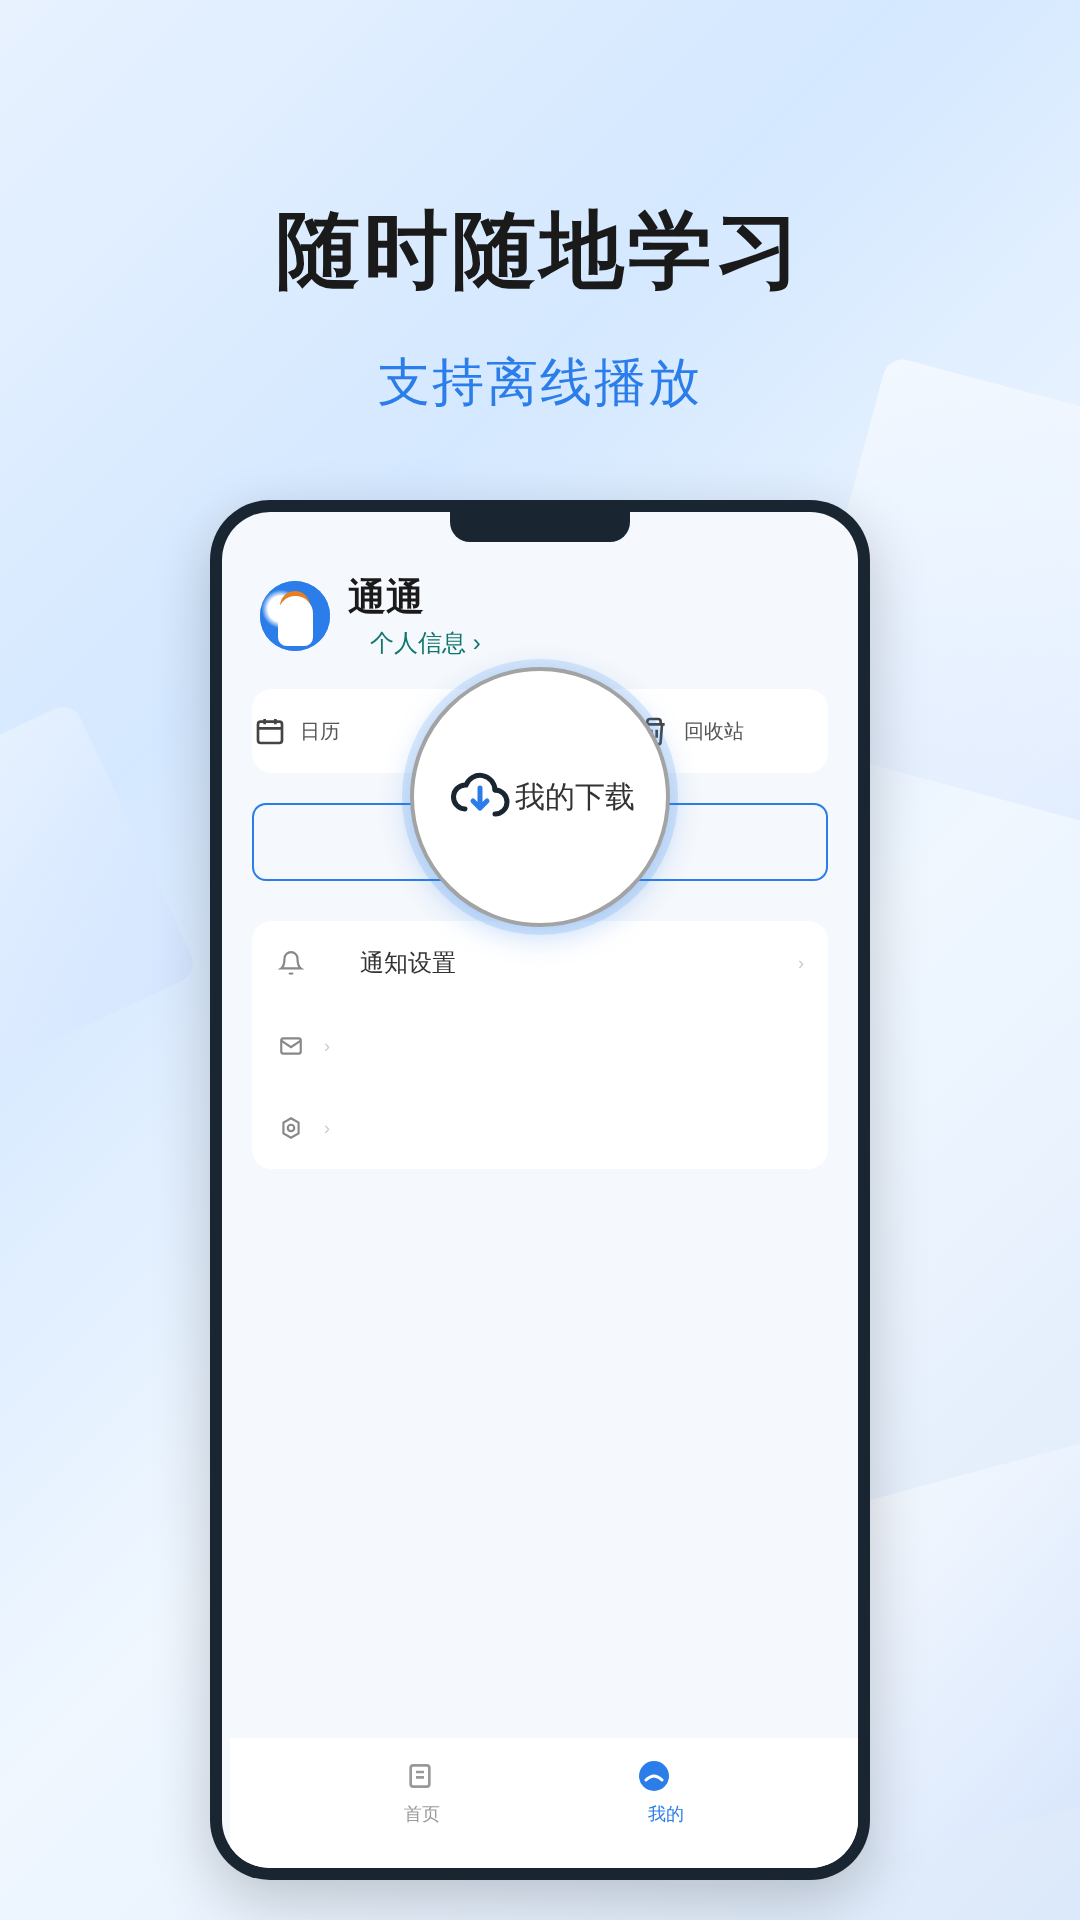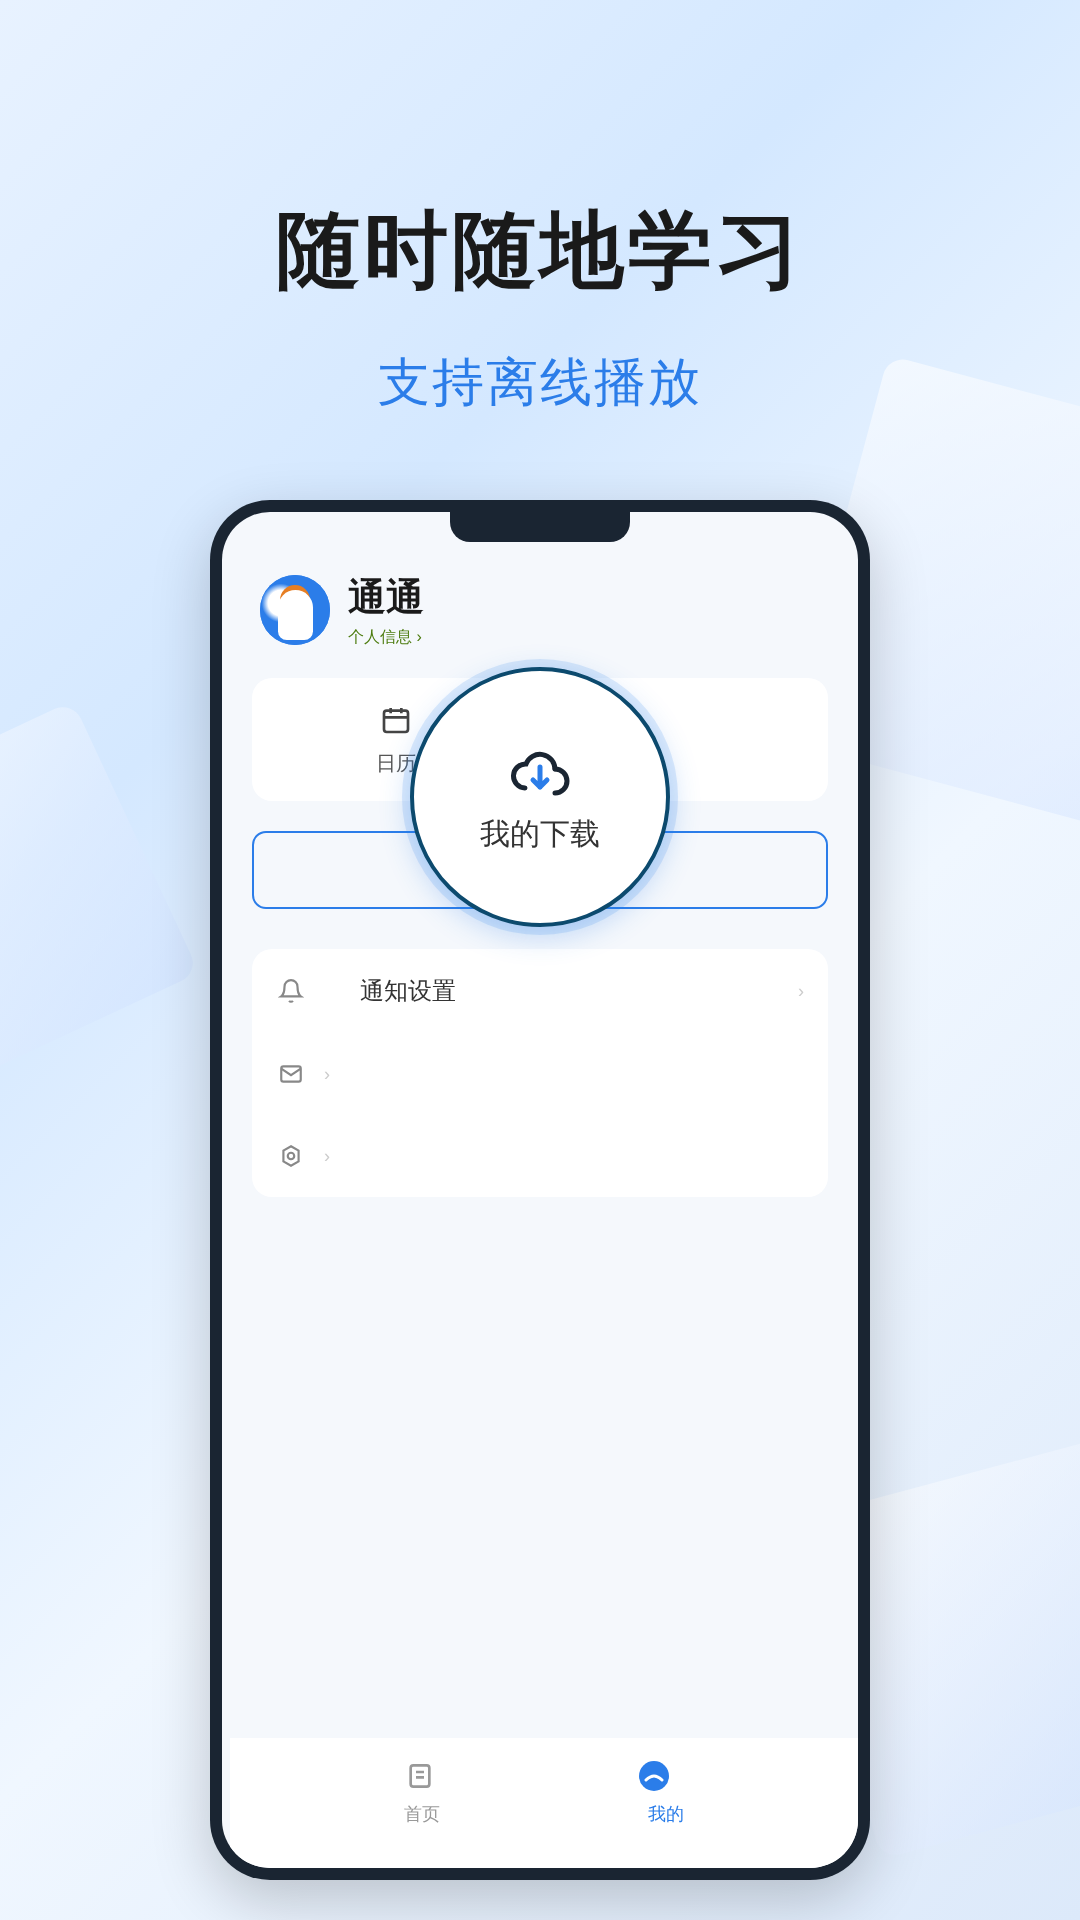--- a/index.html
+++ b/index.html
@@ -154,38 +154,39 @@
       flex: 1;
     }
     
     .profile-name {
       font-size: 38px;
       font-weight: 600;
       color: #1a1a1a;
     }
     
     .profile-link {
-      font-size: 16px;
-      color: #4d7c0f;
+      font-size: 24px;
+      color: #0f766e;
       margin-top: 4px;
+      margin-left: 22px;
     }
     
     .actions-card {
       background: #fff;
       border-radius: 20px;
       padding: 24px 0;
       display: flex;
       justify-content: space-between;
       margin-bottom: 30px;
     }
     
     .action-item {
       flex: 1;
       display: flex;
-      flex-direction: column;
+      flex-direction: row;
       align-items: center;
       gap: 12px;
     }
     
     .action-icon {
       width: 36px;
       height: 36px;
       display: flex;
       align-items: center;
       justify-content: center;
@@ -238,24 +239,24 @@
     
     .download-circle {
       position: absolute;
       top: 155px;
       left: 50%;
       transform: translateX(-50%);
       width: 260px;
       height: 260px;
       background: #fff;
       border-radius: 50%;
-      border: 4px solid #0c4a6e;
+      border: 4px solid #a3a3a3;
       box-shadow: 0 0 0 8px rgba(43,125,233,0.15), 0 8px 30px rgba(43,125,233,0.3);
       display: flex;
-      flex-direction: column;
+      flex-direction: row;
       align-items: center;
       justify-content: center;
       z-index: 5;
     }
     
     .download-icon {
       width: 70px;
       height: 60px;
       margin-bottom: 15px;
     }
@@ -341,20 +342,29 @@
             <svg width="32" height="32" viewBox="0 0 24 24" fill="none" stroke="#444" stroke-width="2">
               <rect x="3" y="5" width="18" height="16" rx="2"></rect>
               <path d="M3 10h18M8 3v4M16 3v4"></path>
             </svg>
           </div>
           <span class="action-label">日历</span>
         </div>
         <div class="action-item" style="visibility:hidden">
           <div class="action-icon"></div>
           <span class="action-label">-</span>
+        </div>
+        <div class="action-item">
+          <div class="action-icon">
+            <svg width="32" height="32" viewBox="0 0 24 24" fill="none" stroke="#444" stroke-width="2">
+              <path d="M4 7h16M7 7V5a2 2 0 012-2h6a2 2 0 012 2v2M6 7l1 13a2 2 0 002 2h6a2 2 0 002-2l1-13"></path>
+              <path d="M10 11v6M14 11v6"></path>
+            </svg>
+          </div>
+          <span class="action-label">回收站</span>
         </div>
       </div>
 
       <div class="blue-outlined-box"></div>
 
       <div class="menu-list">
         <div class="menu-item">
           <div class="menu-icon">
             <svg width="26" height="26" viewBox="0 0 24 24" fill="none" stroke="#888" stroke-width="2">
               <path d="M18 8a6 6 0 00-12 0c0 7-3 9-3 9h18s-3-2-3-9M13.7 21a2 2 0 01-3.4 0"></path>

